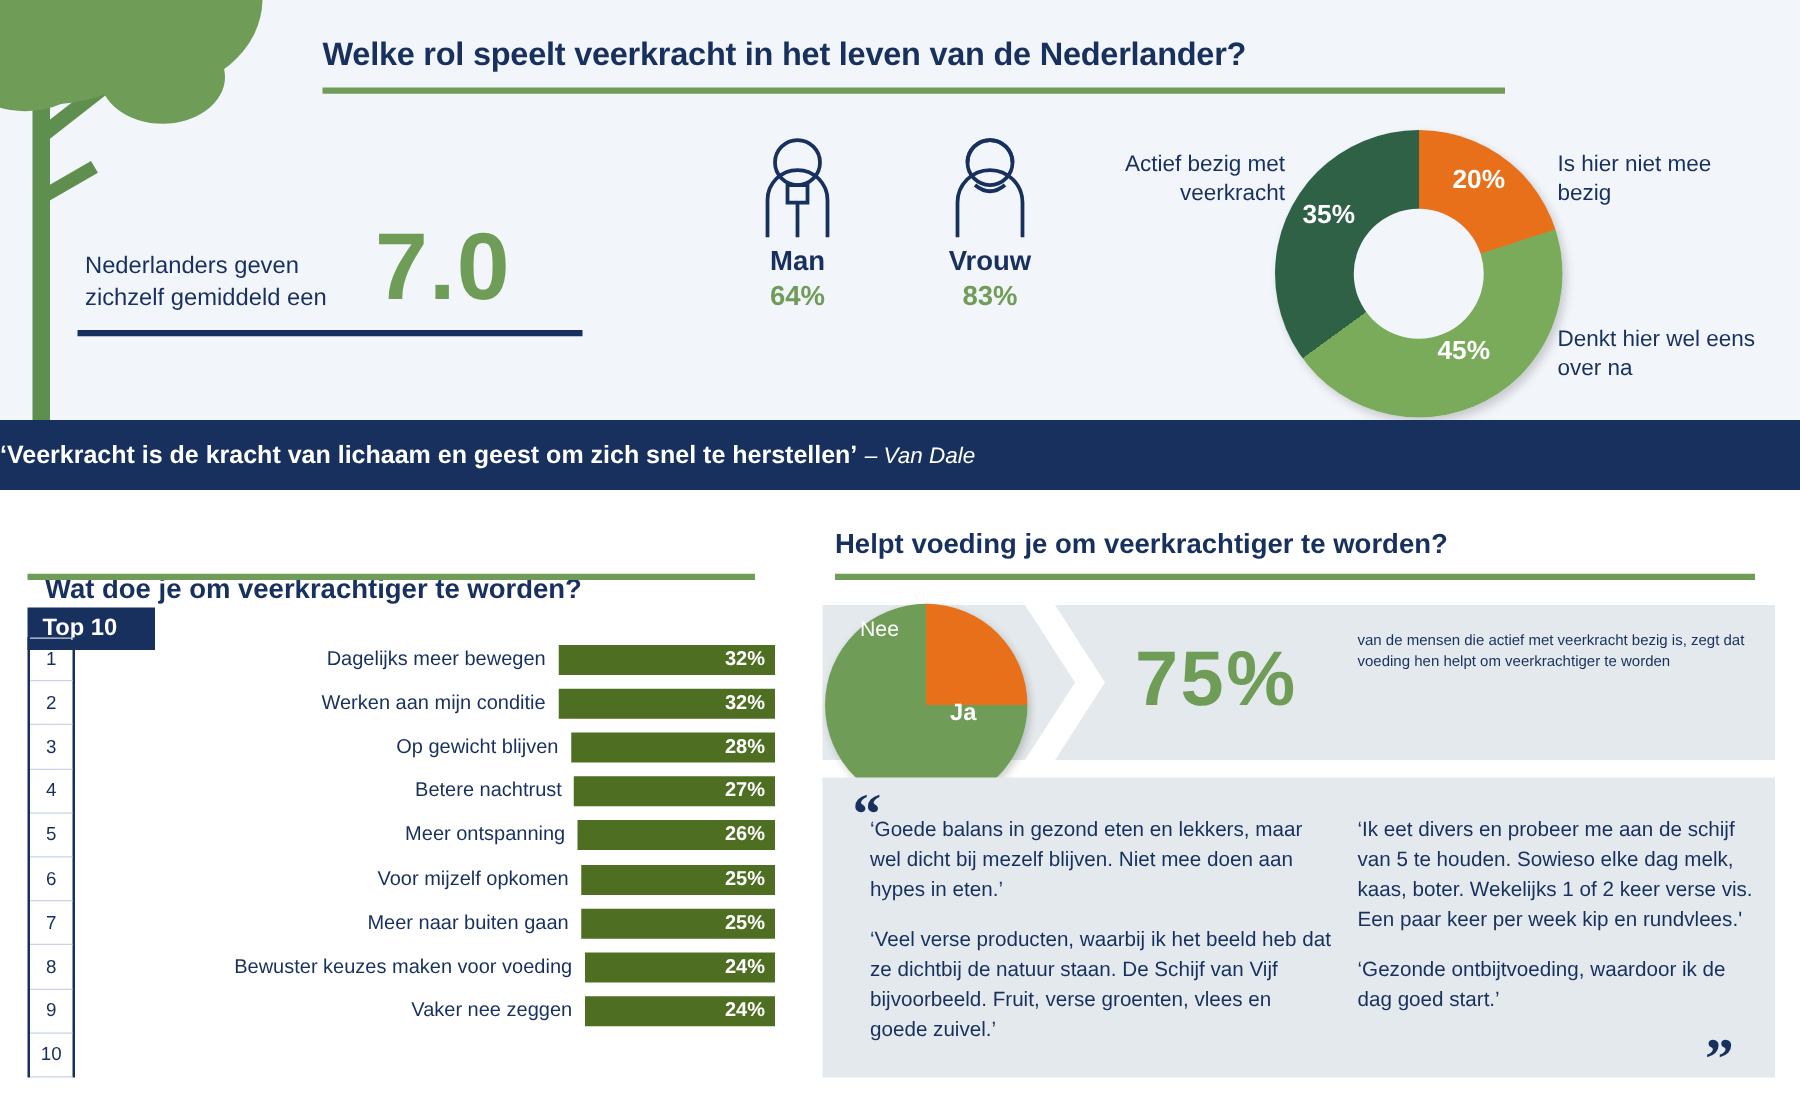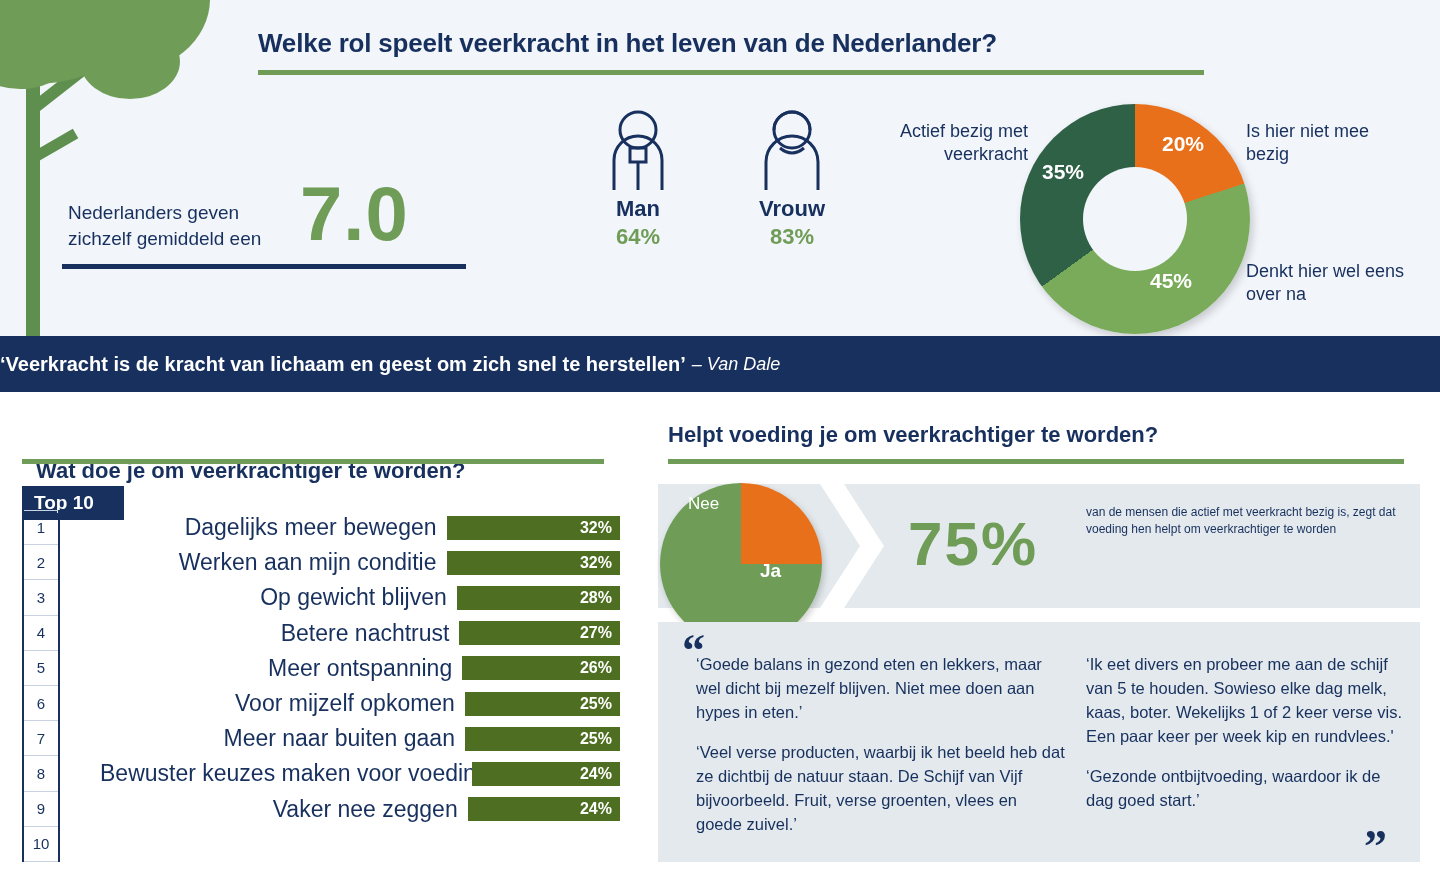--- a/index.html
+++ b/index.html
@@ -128,21 +128,21 @@
   .rank-cell {
     height: 35.2px; display: flex; align-items: center; justify-content: center;
     font-size: 15px; color: #17305e; border-bottom: 1px solid #c9d3e4;
   }
   .rank-cell:first-child { border-top: 1px solid #c9d3e4; }
 
   .bars { position: absolute; left: 100px; top: 510px; width: 520px; }
   .bar-row { height: 35.2px; display: flex; align-items: center; }
   .bar-label {
     width: 372px; text-align: right; padding-right: 10px;
-    font-size: 23px; color: #17305e; white-space: nowrap;
+    font-size: 16px; color: #17305e; white-space: nowrap;
   }
   .bar {
     height: 24px; background: #4e6f22; color: #fff; font-size: 16px; font-weight: bold;
     display: flex; align-items: center; justify-content: flex-end; padding-right: 8px;
   }
 
   
   .br-title {
     position: absolute; left: 668px; top: 422px; width: 760px;
     font-size: 22px; font-weight: bold; color: #17305e;

